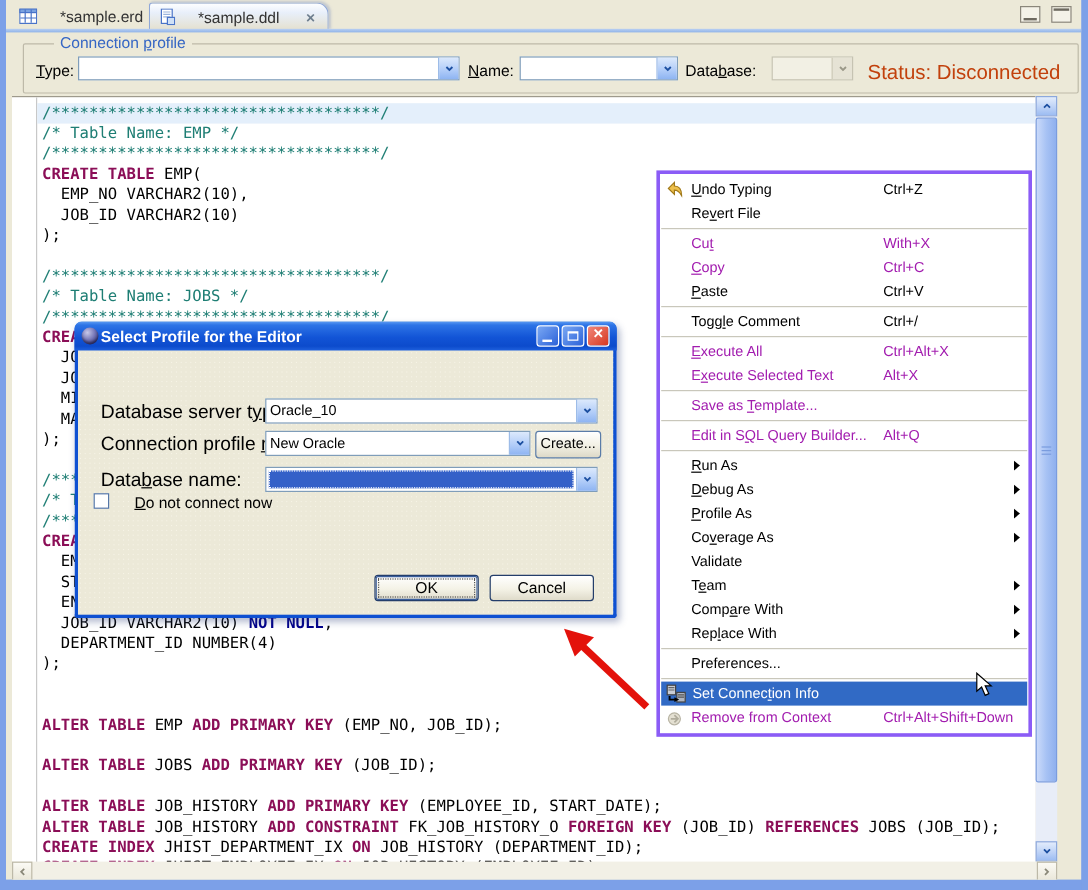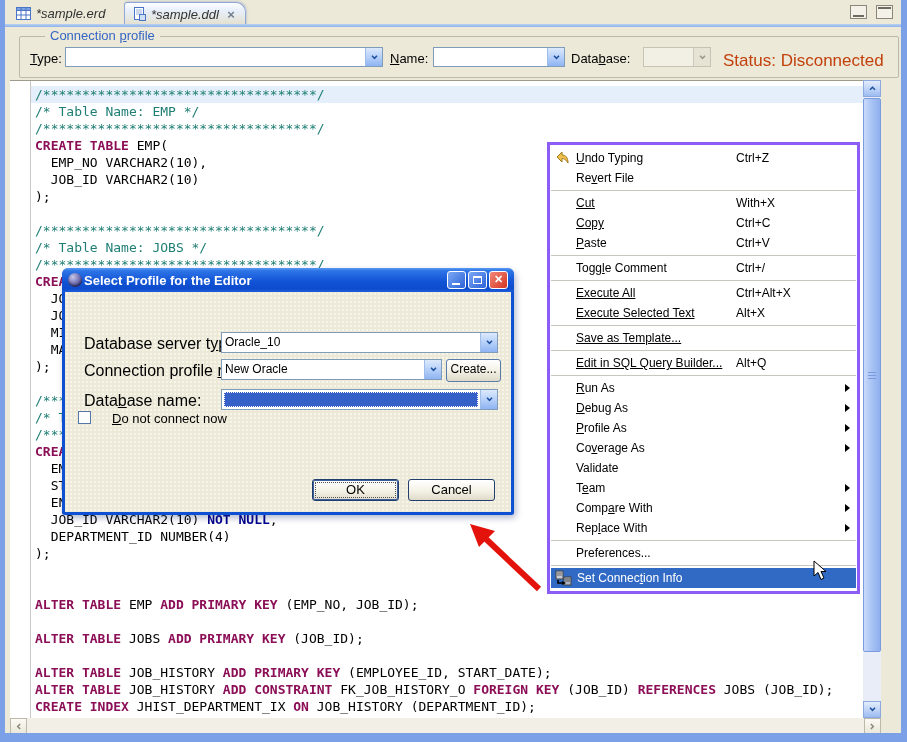--- a/index.html
+++ b/index.html
@@ -5,22 +5,22 @@
   html,body{margin:0;padding:0;}
   body{font-family:"Liberation Sans",sans-serif;background:#ECE9D8;}
   #win{position:relative;width:907px;height:742px;background:#ECE9D8;overflow:hidden;
        border-left:5px solid #7CA0E8;border-right:6px solid #7CA0E8;border-bottom:9px solid #7CA0E8;
        box-sizing:border-box;}
   .dots{background-image:radial-gradient(#F8F5EA 25%, transparent 26%);background-size:4px 4px;}
 
   
   #tabbar{position:absolute;left:0;top:0;width:896px;height:26px;background:#ECE9D8;}
   #tabbar:after{content:"";position:absolute;left:0;top:24px;width:100%;height:3px;background:linear-gradient(180deg,#BAD0F2,#8FB3E8);}
-  .tab{position:absolute;top:2px;height:22px;display:flex;align-items:center;gap:5px;padding:0 10px 0 8px;
-       font-size:13px;color:#333;border-radius:3px 10px 0 0;cursor:default;font-style:italic;}
+  .tab{position:absolute;top:2px;height:22px;display:flex;align-items:center;gap:19px;padding:0 10px 0 8px;
+       font-size:13px;color:#333;border-radius:3px 10px 0 0;cursor:default;}
   .tab.inactive{left:3px;background:#ECE9D8;}
   .tab.active{left:119px;background:linear-gradient(180deg,#FDFEFF 0%,#E8EFFA 35%,#E4E0CE 100%);
        border:1px solid #8FA8D8;border-bottom:none;box-shadow:1px -1px 2px rgba(120,140,190,.35);}
   .tab .close{font-weight:bold;color:#6E7E8E;font-size:13px;margin-left:3px;cursor:pointer;}
   #win-controls{position:absolute;right:8px;top:5px;display:flex;gap:9px;}
   .wc{width:15px;height:12px;border:1px solid #8A867A;background:#F4F2E8;position:relative;}
   .wc.min:after{content:"";position:absolute;left:2px;right:2px;bottom:1px;height:2px;background:#6E6A60;}
   .wc.max:after{content:"";position:absolute;left:1px;right:1px;top:1px;height:2px;background:#6E6A60;}
 
   
@@ -58,21 +58,21 @@
   #vthumb:after{content:"";position:absolute;left:4px;right:4px;top:50%;height:1px;background:#7A9CDE;box-shadow:0 3px 0 #7A9CDE,0 -3px 0 #7A9CDE;}
   #hscroll{position:absolute;left:5px;top:718px;width:871px;height:17px;background:#F2F0E6;}
   .hbtn{position:absolute;top:0;width:17px;height:17px;background:linear-gradient(180deg,#FBFAF4,#E9E6D8);
       border:1px solid #BDB9A8;box-sizing:border-box;display:flex;align-items:center;justify-content:center;}
 
   
   #menu{position:absolute;left:542px;top:142px;width:313px;background:#FFFFFF;border:3px solid #8b5cf6;
       box-sizing:border-box;padding:3px 0;font-size:12px;}
   .mi{position:relative;height:20px;line-height:20px;padding-left:26px;color:#000;cursor:default;}
   .mi .sc{position:absolute;left:186px;top:0;}
-  .mi.disabled{color:#000000;text-decoration:underline;}
+  .mi.disabled{color:#a21caf;}
   .mi.hl{background:#316AC5;color:#fff;margin:0 1px;}
   .mi .ico{position:absolute;left:4px;top:2px;width:17px;height:16px;}
   .mi .sub{position:absolute;right:7px;top:6px;width:0;height:0;border-left:5px solid #000;
       border-top:4px solid transparent;border-bottom:4px solid transparent;}
   .msep{height:1px;background:#C9C7BB;margin:2px 1px;}
 
   
   #dialog{position:absolute;left:57px;top:268px;width:452px;height:247px;
       border:3px solid #0E50D2;border-top:none;border-radius:7px 7px 3px 3px;box-sizing:border-box;
       background:#ECE9D8;box-shadow:2px 3px 6px rgba(40,60,120,.35);}
@@ -236,20 +236,24 @@
       <div class="mi hl"><span class="ico"><svg width="17" height="16" viewBox="0 0 17 16">
             <rect x="1" y="1" width="7" height="8" fill="#C8CCD4" stroke="#444"></rect>
             <line x1="2" y1="3" x2="7" y2="3" stroke="#666"></line>
             <line x1="2" y1="5" x2="7" y2="5" stroke="#666"></line>
             <rect x="9" y="7" width="7" height="8" fill="#AEB4C0" stroke="#444"></rect>
             <line x1="10" y1="9" x2="15" y2="9" stroke="#555"></line>
             <line x1="10" y1="11" x2="15" y2="11" stroke="#555"></line>
             <path d="M3 10 L3 13 L8 13" stroke="#000" stroke-width="1.6" fill="none"></path>
             <polygon points="7,11 11,13 7,15" fill="#000"></polygon>
           </svg></span><span class="lbl">Set Connec<u>t</u>ion Info</span></div>
+      <div class="mi disabled"><span class="ico"><svg width="16" height="16" viewBox="0 0 16 16">
+            <circle cx="8" cy="9" r="5" fill="#E4E0D2" stroke="#B8B4A4"></circle>
+            <path d="M5 9 L11 9 M8 6 L11 9 L8 12" stroke="#B0AC9C" stroke-width="1.4" fill="none"></path>
+          </svg></span><span class="lbl">Remove from Context</span><span class="sc">Ctrl+Alt+Shift+Down</span></div>
     </div>
 
   <div id="dialog">
     <div id="dtitle">
       <div class="sphere"></div>
       <span>Select Profile for the Editor</span>
       <div id="dbtns">
         <div class="dbtn min"></div>
         <div class="dbtn max"></div>
         <div class="dbtn close">✕</div>

